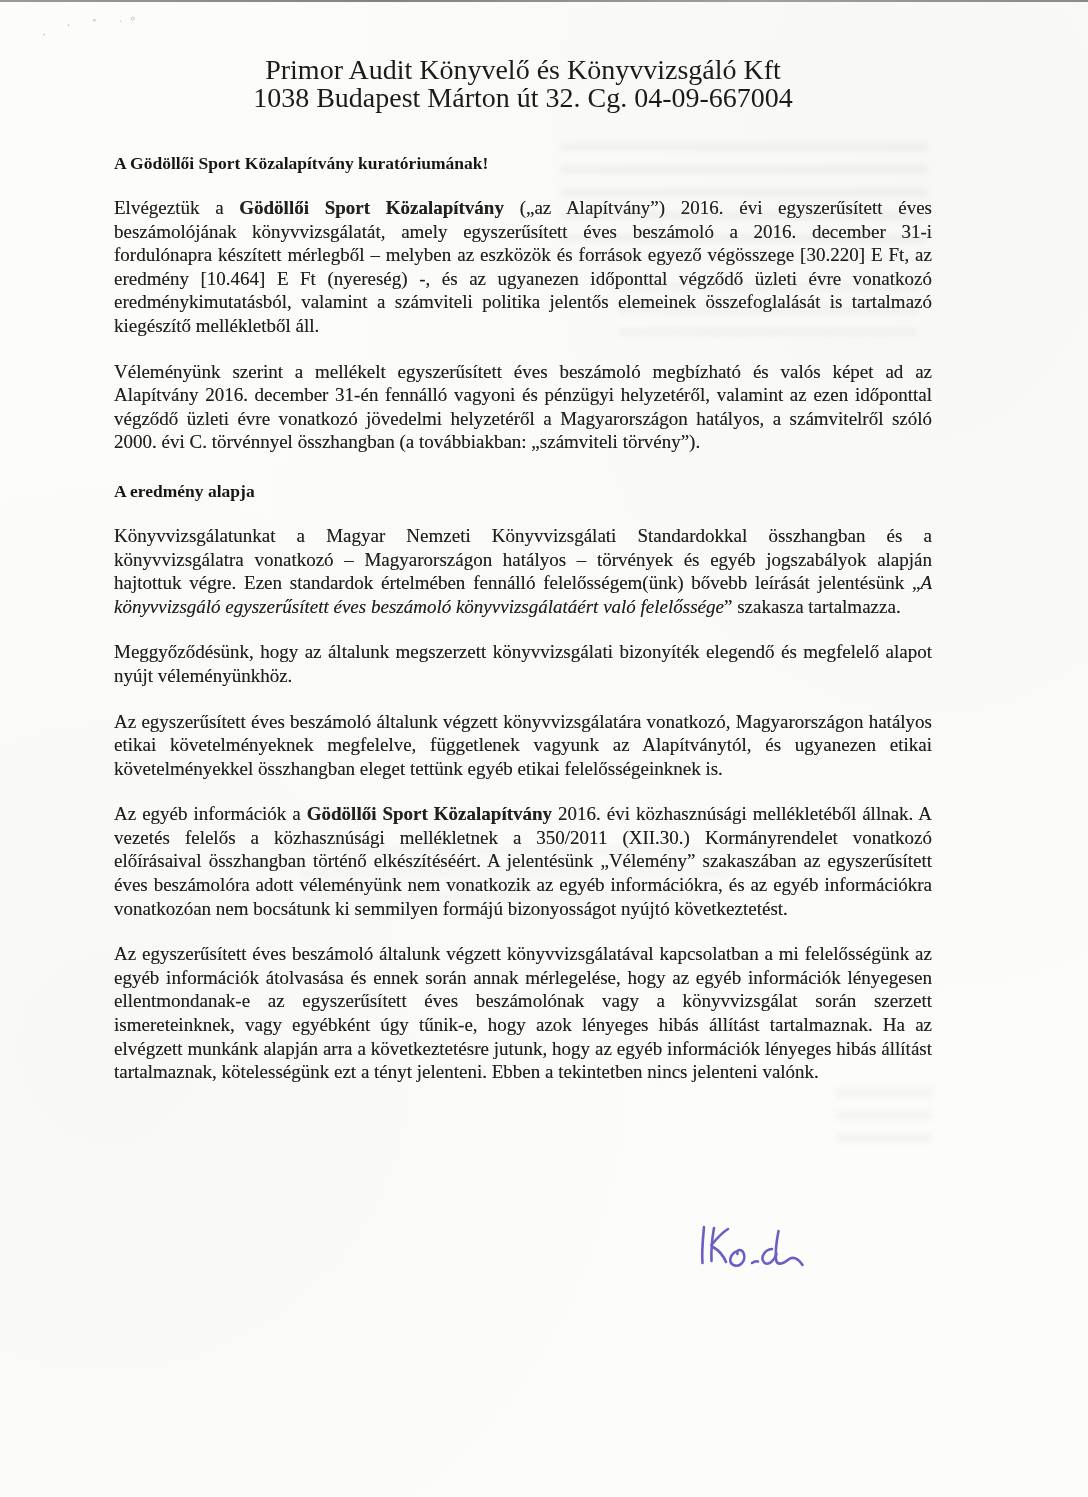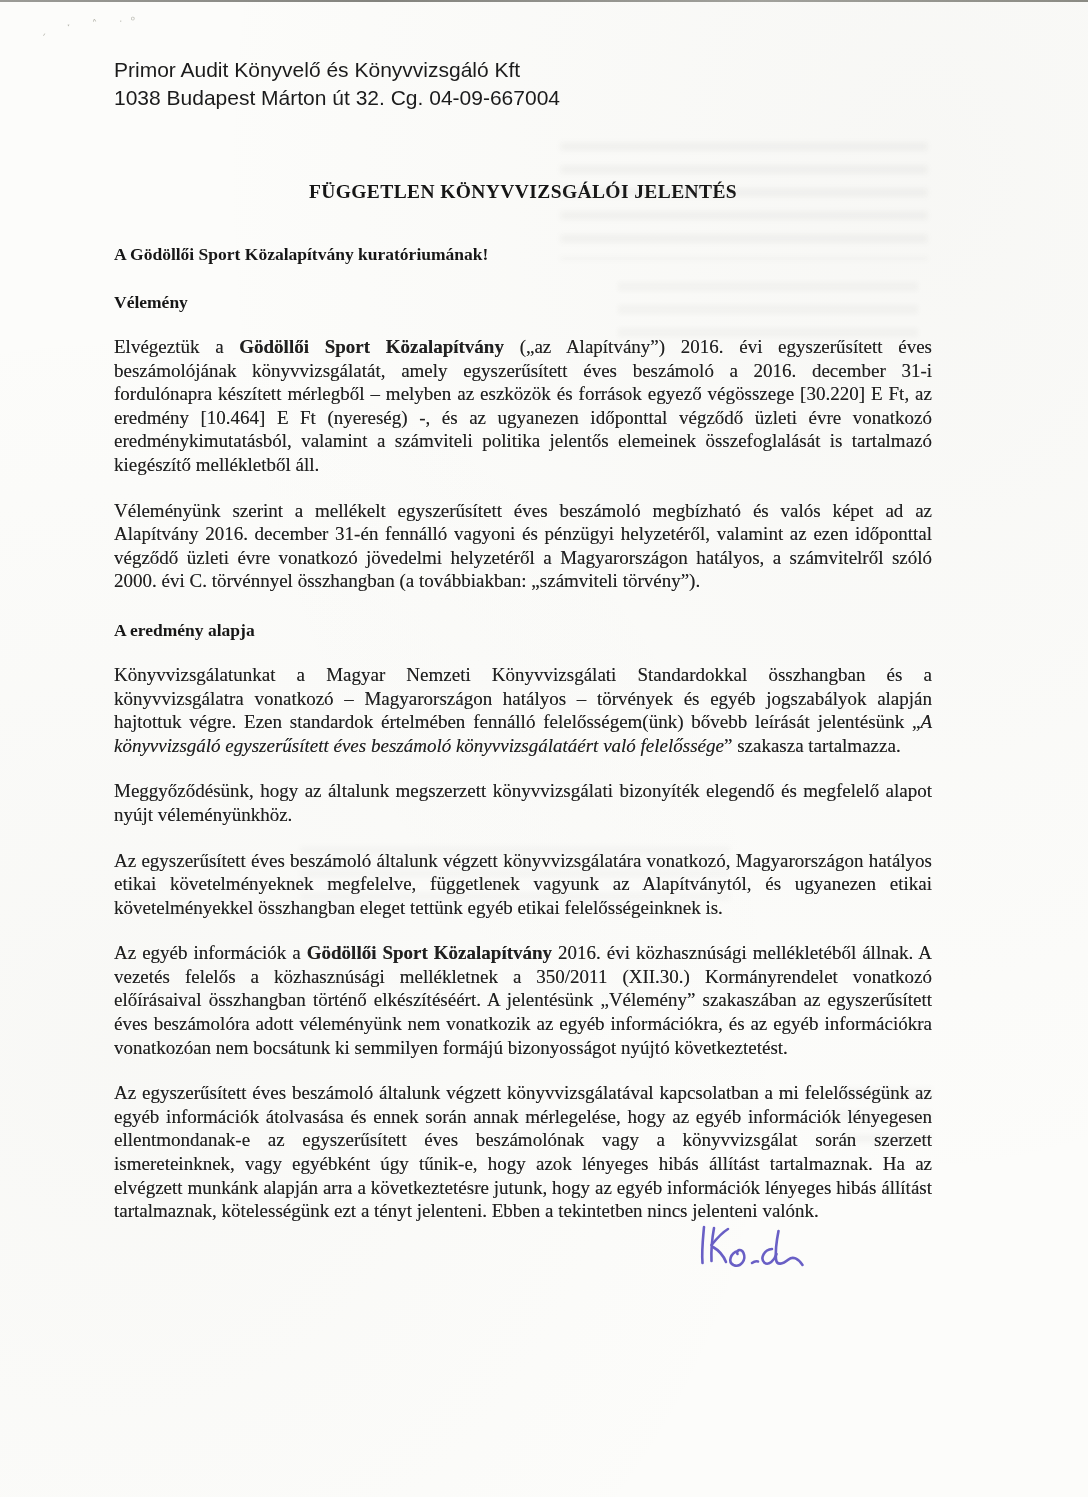--- a/index.html
+++ b/index.html
@@ -36,23 +36,23 @@
     position: absolute;
     top: 18px; left: 40px;
     font-family: "DejaVu Sans", sans-serif;
     font-size: 11px;
     color: #b7b7ae;
     letter-spacing: 9px;
     transform: rotate(-6deg);
     user-select: none;
   }
   .letterhead {
-    text-align: left;
-    font-family: Liberation Sans, sans-serif;
-    font-size: 21px;
+    text-align: center;
+    font-family: Liberation Serif, serif;
+    font-size: 28px;
     line-height: 28px;
     color: #1b1b1b;
   }
   .doc-title {
     margin: 69px 0 0 0;
     text-align: center;
     font-size: 19.5px;
     font-weight: bold;
     letter-spacing: 0.4px;
     color: #161616;
@@ -115,25 +115,23 @@
   <div class="smudge s1"></div>
   <div class="smudge s2"></div>
   <div class="smudge s3"></div>
   <div class="smudge s4"></div>
 
   <header class="letterhead">
     <div>Primor Audit Könyvelő és Könyvvizsgáló Kft</div>
     <div>1038 Budapest Márton út 32. Cg.  04-09-667004</div>
   </header>
 
-  <h1 class="doc-title">FÜGGETLEN KÖNYVVIZSGÁLÓI JELENTÉS</h1>
 
   <p class="addressee">A Gödöllői Sport Közalapítvány kuratóriumának!</p>
 
-  <h2 class="section-heading">Vélemény</h2>
 
   <p class="body-par"><span>Elvégeztük a </span><span class="bold">Gödöllői Sport Közalapítvány</span><span> („az Alapítvány”) 2016. évi egyszerűsített éves beszámolójának könyvvizsgálatát, amely egyszerűsített éves beszámoló a 2016. december 31-i fordulónapra készített mérlegből – melyben az eszközök és források egyező végösszege [30.220] E Ft, az eredmény [10.464] E Ft (nyereség) -, és az ugyanezen időponttal végződő üzleti évre vonatkozó eredménykimutatásból, valamint a számviteli politika jelentős elemeinek összefoglalását is tartalmazó kiegészítő mellékletből áll.</span></p>
 
   <p class="body-par">Véleményünk szerint a mellékelt egyszerűsített éves beszámoló megbízható és valós képet ad az Alapítvány 2016. december 31-én fennálló vagyoni és pénzügyi helyzetéről, valamint az ezen időponttal végződő üzleti évre vonatkozó jövedelmi helyzetéről a Magyarországon hatályos, a számvitelről szóló 2000. évi C. törvénnyel összhangban (a továbbiakban: „számviteli törvény”).</p>
 
   <h2 class="section-heading">A eredmény alapja</h2>
 
   <p class="body-par"><span>Könyvvizsgálatunkat a Magyar Nemzeti Könyvvizsgálati Standardokkal összhangban és a könyvvizsgálatra vonatkozó – Magyarországon hatályos – törvények és egyéb jogszabályok alapján hajtottuk végre. Ezen standardok értelmében fennálló felelősségem(ünk) bővebb leírását jelentésünk „</span><span class="italic">A könyvvizsgáló egyszerűsített éves beszámoló könyvvizsgálatáért való felelőssége</span><span>” szakasza tartalmazza.</span></p>
 
   <p class="body-par">Meggyőződésünk, hogy az általunk megszerzett könyvvizsgálati bizonyíték elegendő és megfelelő alapot nyújt véleményünkhöz.</p>

